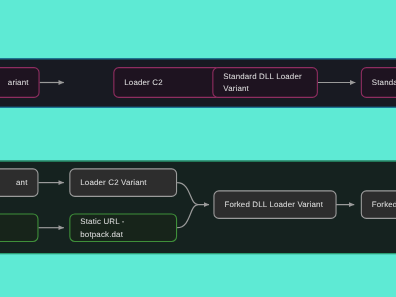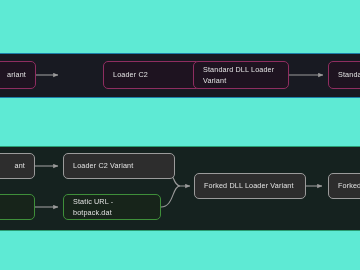--- a/index.html
+++ b/index.html
@@ -122,21 +122,21 @@
   </div>
 
   <div class="node node-magenta" style="left:328px; top:61px; width:96px; height:28px;">
     <span>Standard</span>
   </div>
 
   <div class="node node-gray" style="left:-28px; top:153px; width:63px; height:26px; justify-content:flex-end;">
     <span>ant</span>
   </div>
 
-  <div class="node node-gray" style="left:63px; top:153px; width:112px; height:26px;">
+  <div class="node node-gray" style="left:63px; top:153px; width:98px; height:26px;">
     <span>Loader C2 Variant</span>
   </div>
 
   <div class="node node-green" style="left:-28px; top:194px; width:63px; height:26px; justify-content:flex-end;">
     <span></span>
   </div>
 
   <div class="node node-green" style="left:63px; top:194px; width:98px; height:26px;">
     <span>Static URL - botpack.dat</span>
   </div>

